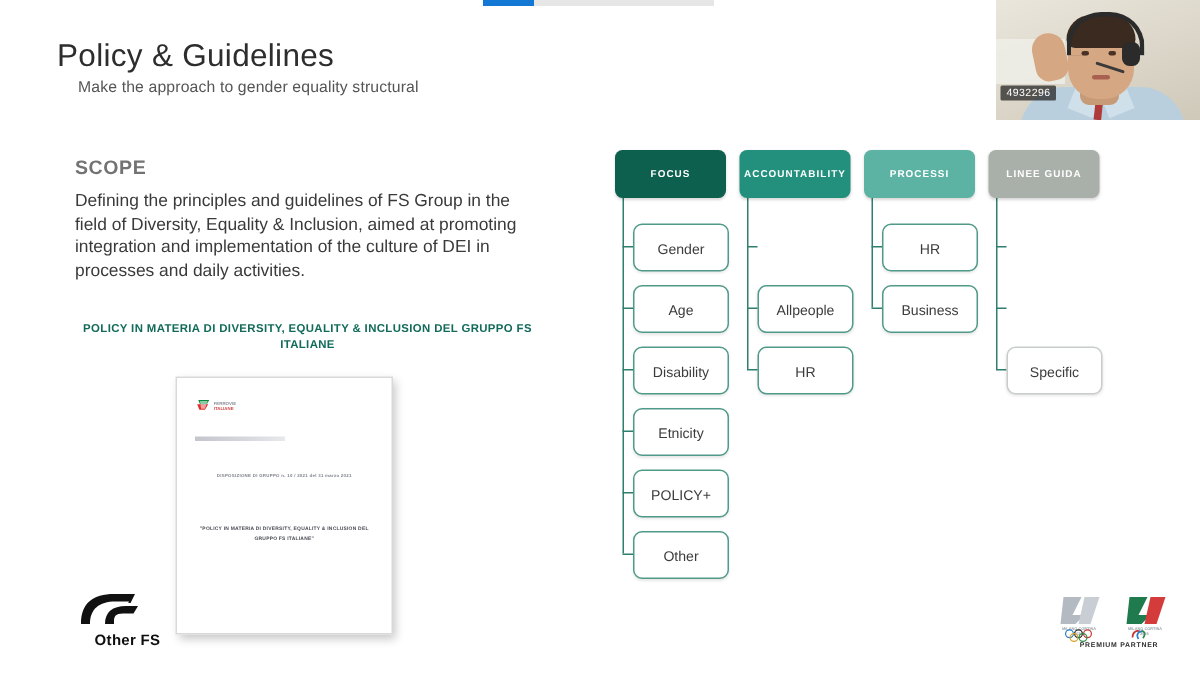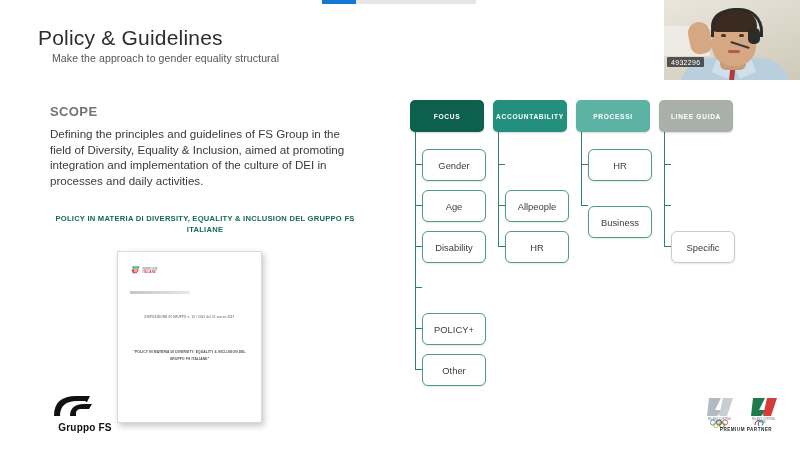--- a/index.html
+++ b/index.html
@@ -228,59 +228,60 @@
       <div class="col" style="left: 0px;">
         <div class="col-header" style="background: rgb(13, 95, 78);">FOCUS</div>
         <div class="trunk" style="top: 32px; height: 237px;"></div>
         <div class="stub" style="top: 64px;"></div>
         <div class="node" style="top: 49px; border: 1px solid rgb(79, 154, 136);">Gender</div>
         <div class="stub" style="top: 105px;"></div>
         <div class="node" style="top: 90px; border: 1px solid rgb(79, 154, 136);">Age</div>
         <div class="stub" style="top: 146px;"></div>
         <div class="node" style="top: 131px; border: 1px solid rgb(79, 154, 136);">Disability</div>
         <div class="stub" style="top: 187px;"></div>
+        <div class="node" style="top: 172px; border: 1px solid rgb(79, 154, 136);">Etnicity</div>
         <div class="stub" style="top: 228px;"></div>
         <div class="node" style="top: 213px; border: 1px solid rgb(79, 154, 136);">POLICY+</div>
         <div class="stub" style="top: 269px;"></div>
         <div class="node" style="top: 254px; border: 1px solid rgb(79, 154, 136);">Other</div>
       </div>
       <div class="col" style="left: 83px;">
         <div class="col-header" style="background: rgb(34, 144, 124);">ACCOUNTABILITY</div>
         <div class="trunk" style="top: 32px; height: 114px;"></div>
         <div class="stub" style="top: 64px;"></div>
         <div class="stub" style="top: 105px;"></div>
         <div class="node" style="top: 90px; border: 1px solid rgb(79, 154, 136);">Allpeople</div>
         <div class="stub" style="top: 146px;"></div>
         <div class="node" style="top: 131px; border: 1px solid rgb(79, 154, 136);">HR</div>
       </div>
       <div class="col" style="left: 166px;">
         <div class="col-header" style="background: rgb(92, 179, 163);">PROCESSI</div>
         <div class="trunk" style="top: 32px; height: 73px;"></div>
         <div class="stub" style="top: 64px;"></div>
         <div class="node" style="top: 49px; border: 1px solid rgb(79, 154, 136);">HR</div>
         <div class="stub" style="top: 105px;"></div>
-        <div class="node" style="top: 90px; border: 1px solid rgb(79, 154, 136); margin-top: 16px;">Business</div>
+        <div class="node" style="top: 90px; border: 1px solid rgb(79, 154, 136);">Business</div>
       </div>
       <div class="col" style="left: 249px;">
         <div class="col-header" style="background: rgb(169, 175, 169);">LINEE GUIDA</div>
         <div class="trunk" style="top: 32px; height: 114px;"></div>
         <div class="stub" style="top: 64px;"></div>
         <div class="stub" style="top: 105px;"></div>
         <div class="stub" style="top: 146px;"></div>
         <div class="node" style="top: 131px; border: 1px solid rgb(201, 205, 201);">Specific</div>
       </div>
     </div>
 
   <div id="fs-logo">
     <svg id="fs-logo-mark" width="52" height="30" viewBox="0 0 52 30">
       <path d="M8 24 C8 10 16 4 30 4 L44 4 L41 10 L28 10 C22 10 19 13 19 18 L19 24 Z" fill="#111111"></path>
       <path d="M14 24 C14 14 20 9 31 9 L40 9 L38 13 L30 13 C24 13 22 16 22 20 L22 24 Z" fill="#ffffff"></path>
       <path d="M24 24 C24 16 29 12 38 12 L46 12 L43 17 L36 17 C31 17 30 19 30 22 L30 24 Z" fill="#111111"></path>
     </svg>
-    <div id="fs-logo-text">Gruppo FS</div>
+    <div id="fs-logo-text">Other FS</div>
   </div>
 
   <div id="partner">
     <svg id="partner-marks" viewBox="0 0 86 32">
       <g opacity="0.75">
         <path d="M6 4 L18 4 L12 16 L20 16 L14 22 L4 22 Z" fill="#9aa3ad"></path>
         <path d="M20 4 L30 4 L24 22 L16 22 Z" fill="#b7bec6"></path>
       </g>
       <text x="5" y="26" font-family="Liberation Sans, sans-serif" font-size="2.6" font-weight="bold" fill="#9aa3ad">MILANO CORTINA</text>
       <text x="13" y="29" font-family="Liberation Sans, sans-serif" font-size="2.6" font-weight="bold" fill="#9aa3ad">2026</text>

